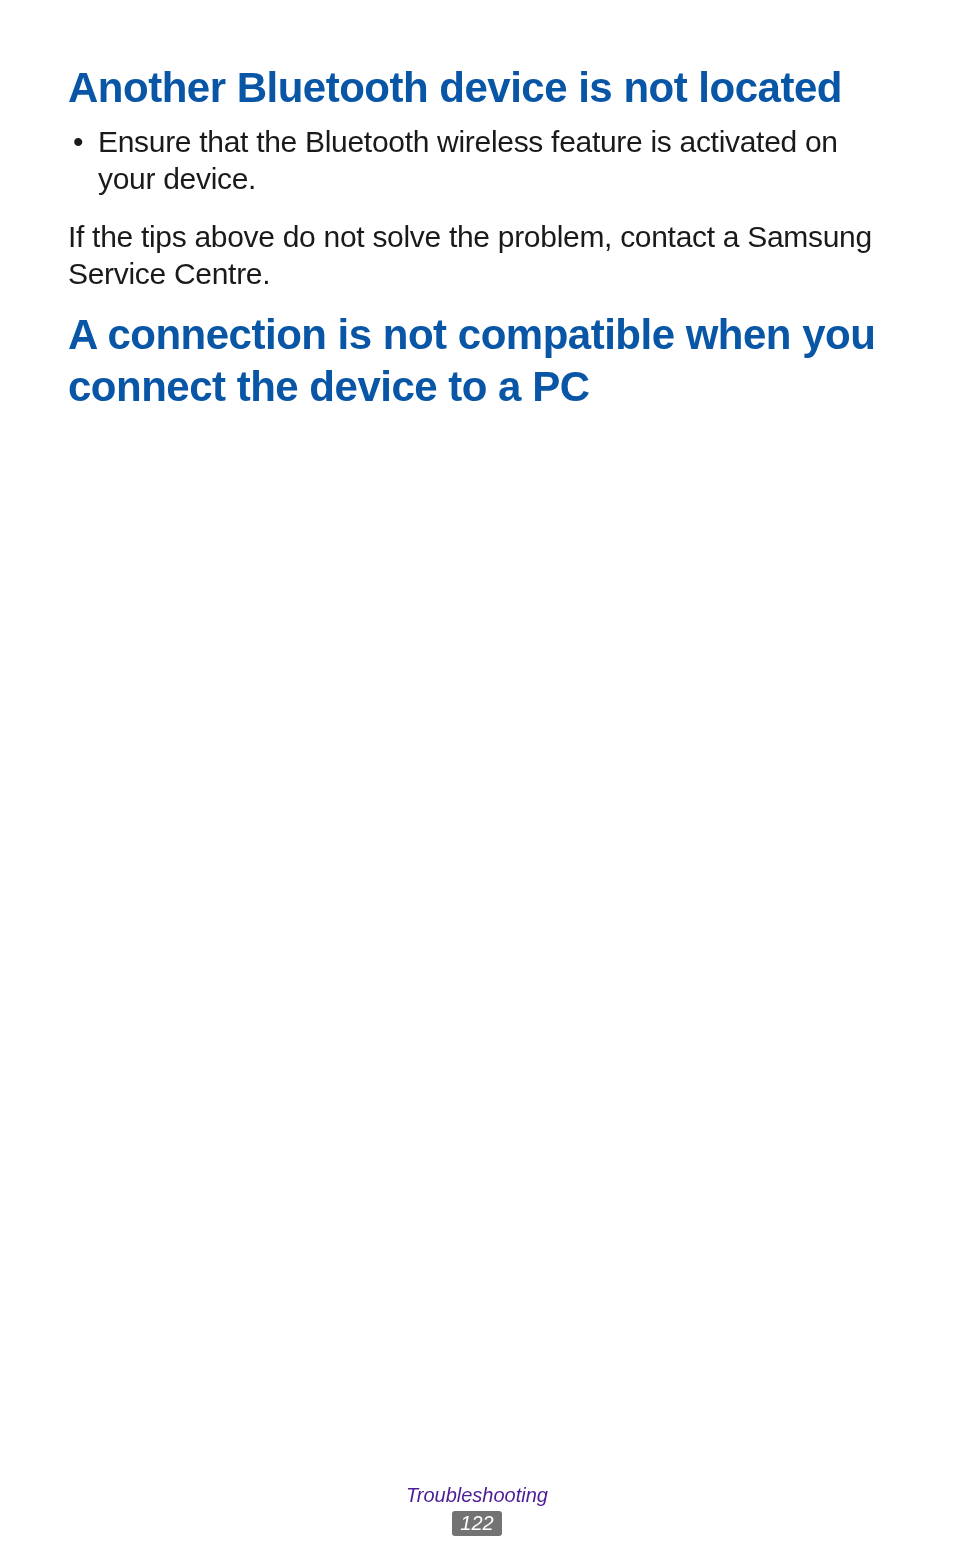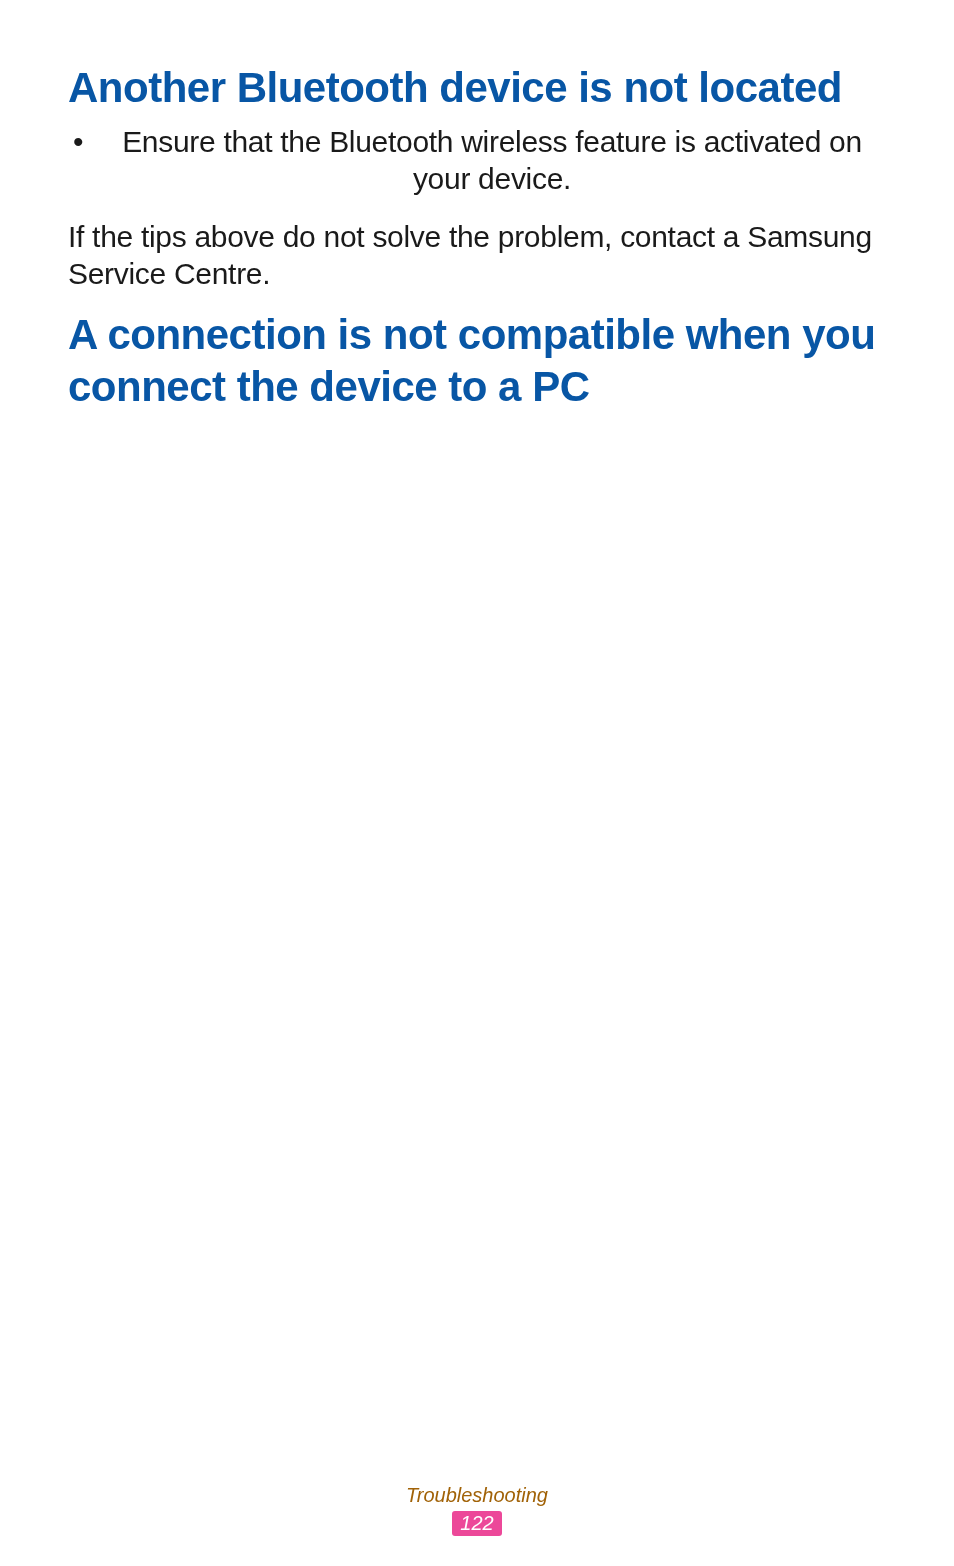--- a/index.html
+++ b/index.html
@@ -33,21 +33,20 @@
     }
     
     .bullet-list li {
       position: relative;
       padding-left: 30px;
       font-size: 30px;
       color: #1a1a1a;
       line-height: 1.25;
       margin-bottom: 2px;
       letter-spacing: -0.3px;
-      text-align: center;
     }
     
     .bullet-list li::before {
       content: "•";
       position: absolute;
       left: 5px;
       top: 0;
       font-size: 30px;
       color: #1a1a1a;
     }
@@ -67,27 +66,27 @@
       position: absolute;
       bottom: 30px;
       left: 0;
       right: 0;
       text-align: center;
     }
     
     .footer-text {
       font-style: italic;
       font-size: 20px;
-      color: #a16207;
+      color: #4c1d95;
       margin-bottom: 4px;
     }
     
     .page-number-box {
       display: inline-block;
-      background: #ec4899;
+      background: #737373;
       color: #ffffff;
       font-style: italic;
       font-size: 20px;
       padding: 1px 8px;
       border-radius: 3px;
       font-weight: 500;
     }
   </style>
 </head>
 <body>

